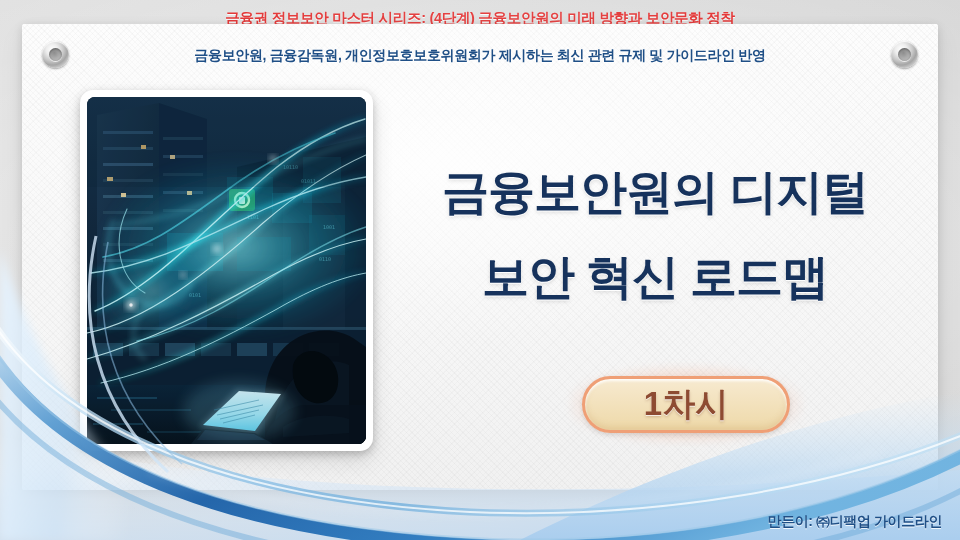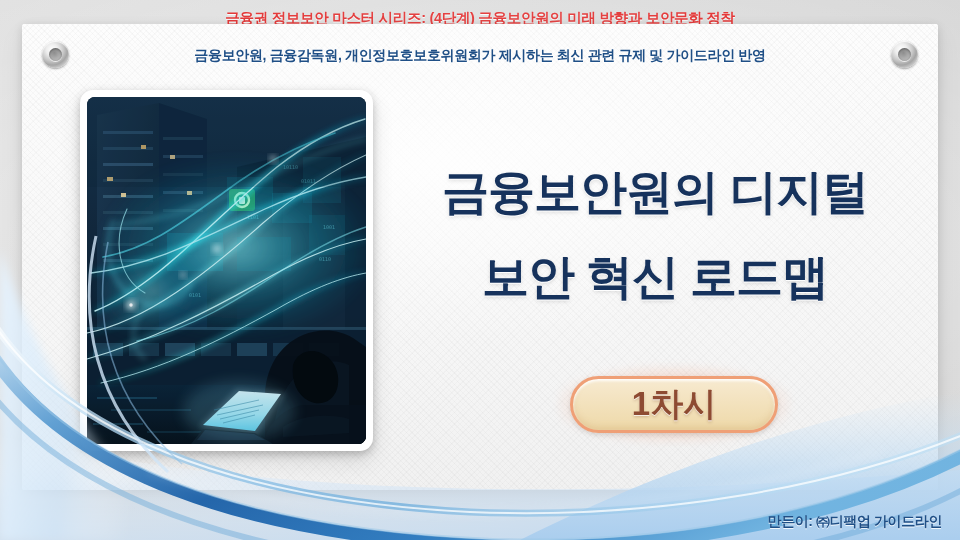--- a/index.html
+++ b/index.html
@@ -183,21 +183,21 @@
     text-shadow:
       0 1px 0 rgba(255,255,255,0.95),
       0 2px 4px rgba(0,0,0,0.12);
     white-space: nowrap;
   }
   .main-title .line2 { margin-top: 38px; }
 
   
   .badge-wrap {
     position: absolute;
-    left: 570px;
+    left: 582px;
     top: 376px;
     width: 208px;
     height: 57px;
     z-index: 18;
   }
   .badge-glow {
     position: absolute;
     inset: -11px -13px;
     border-radius: 40px;
     background: radial-gradient(ellipse at center,

